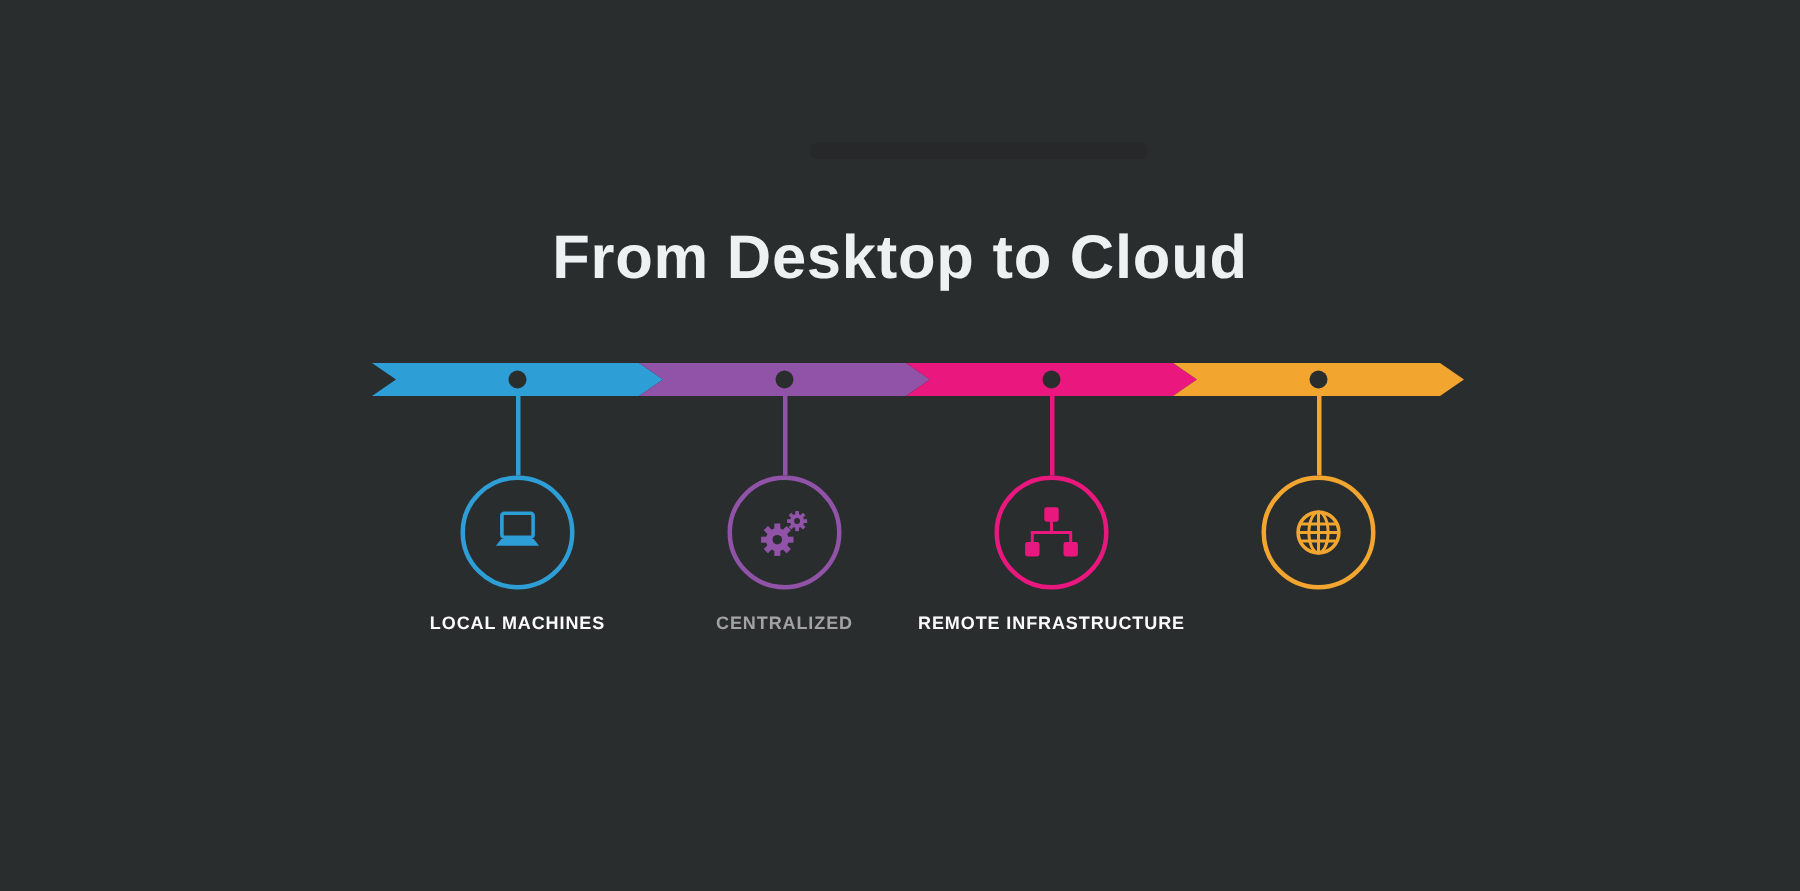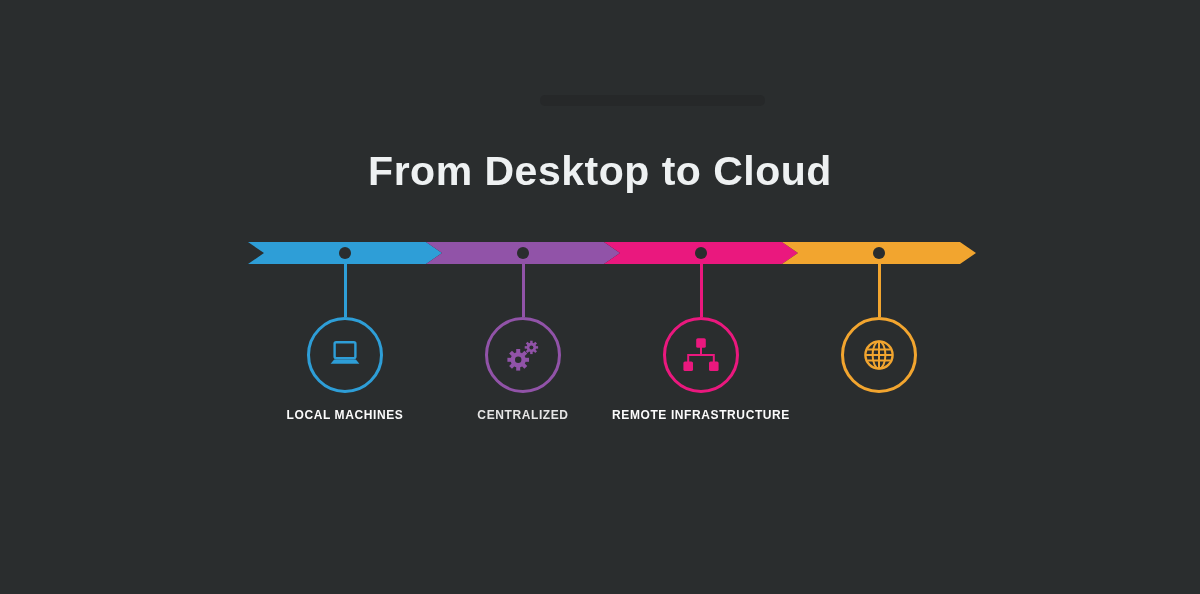--- a/index.html
+++ b/index.html
@@ -167,21 +167,21 @@
             <rect x="-2.5" y="-13.5" width="5" height="27"></rect>
             <rect x="-2.5" y="-13.5" width="5" height="27" transform="rotate(45)"></rect>
             <rect x="-2.5" y="-13.5" width="5" height="27" transform="rotate(90)"></rect>
             <rect x="-2.5" y="-13.5" width="5" height="27" transform="rotate(135)"></rect>
             <circle r="9.5"></circle>
           </g>
           <circle r="4" fill="#2a2d2e"></circle>
         </g>
       </svg>
     </div>
-    <div class="step-label" style="color: #e5e5e5;">CENTRALIZED</div>
+    <div class="step-label" style="color: #a3a3a3;">CENTRALIZED</div>
   </div>
 
   <div class="step p2" style="--c: #ea187e;">
     <div class="connector"></div>
     <div class="circle">
       <svg class="icon" viewBox="0 0 60 60">
         <path class="strokepart" d="M30 20 V30 M14 40 V30 H46 V40" stroke-width="2.5"></path>
         <rect class="fillpart" x="24" y="9" width="12" height="12" rx="2"></rect>
         <rect class="fillpart" x="8" y="38" width="12" height="12" rx="2"></rect>
         <rect class="fillpart" x="40" y="38" width="12" height="12" rx="2"></rect>

